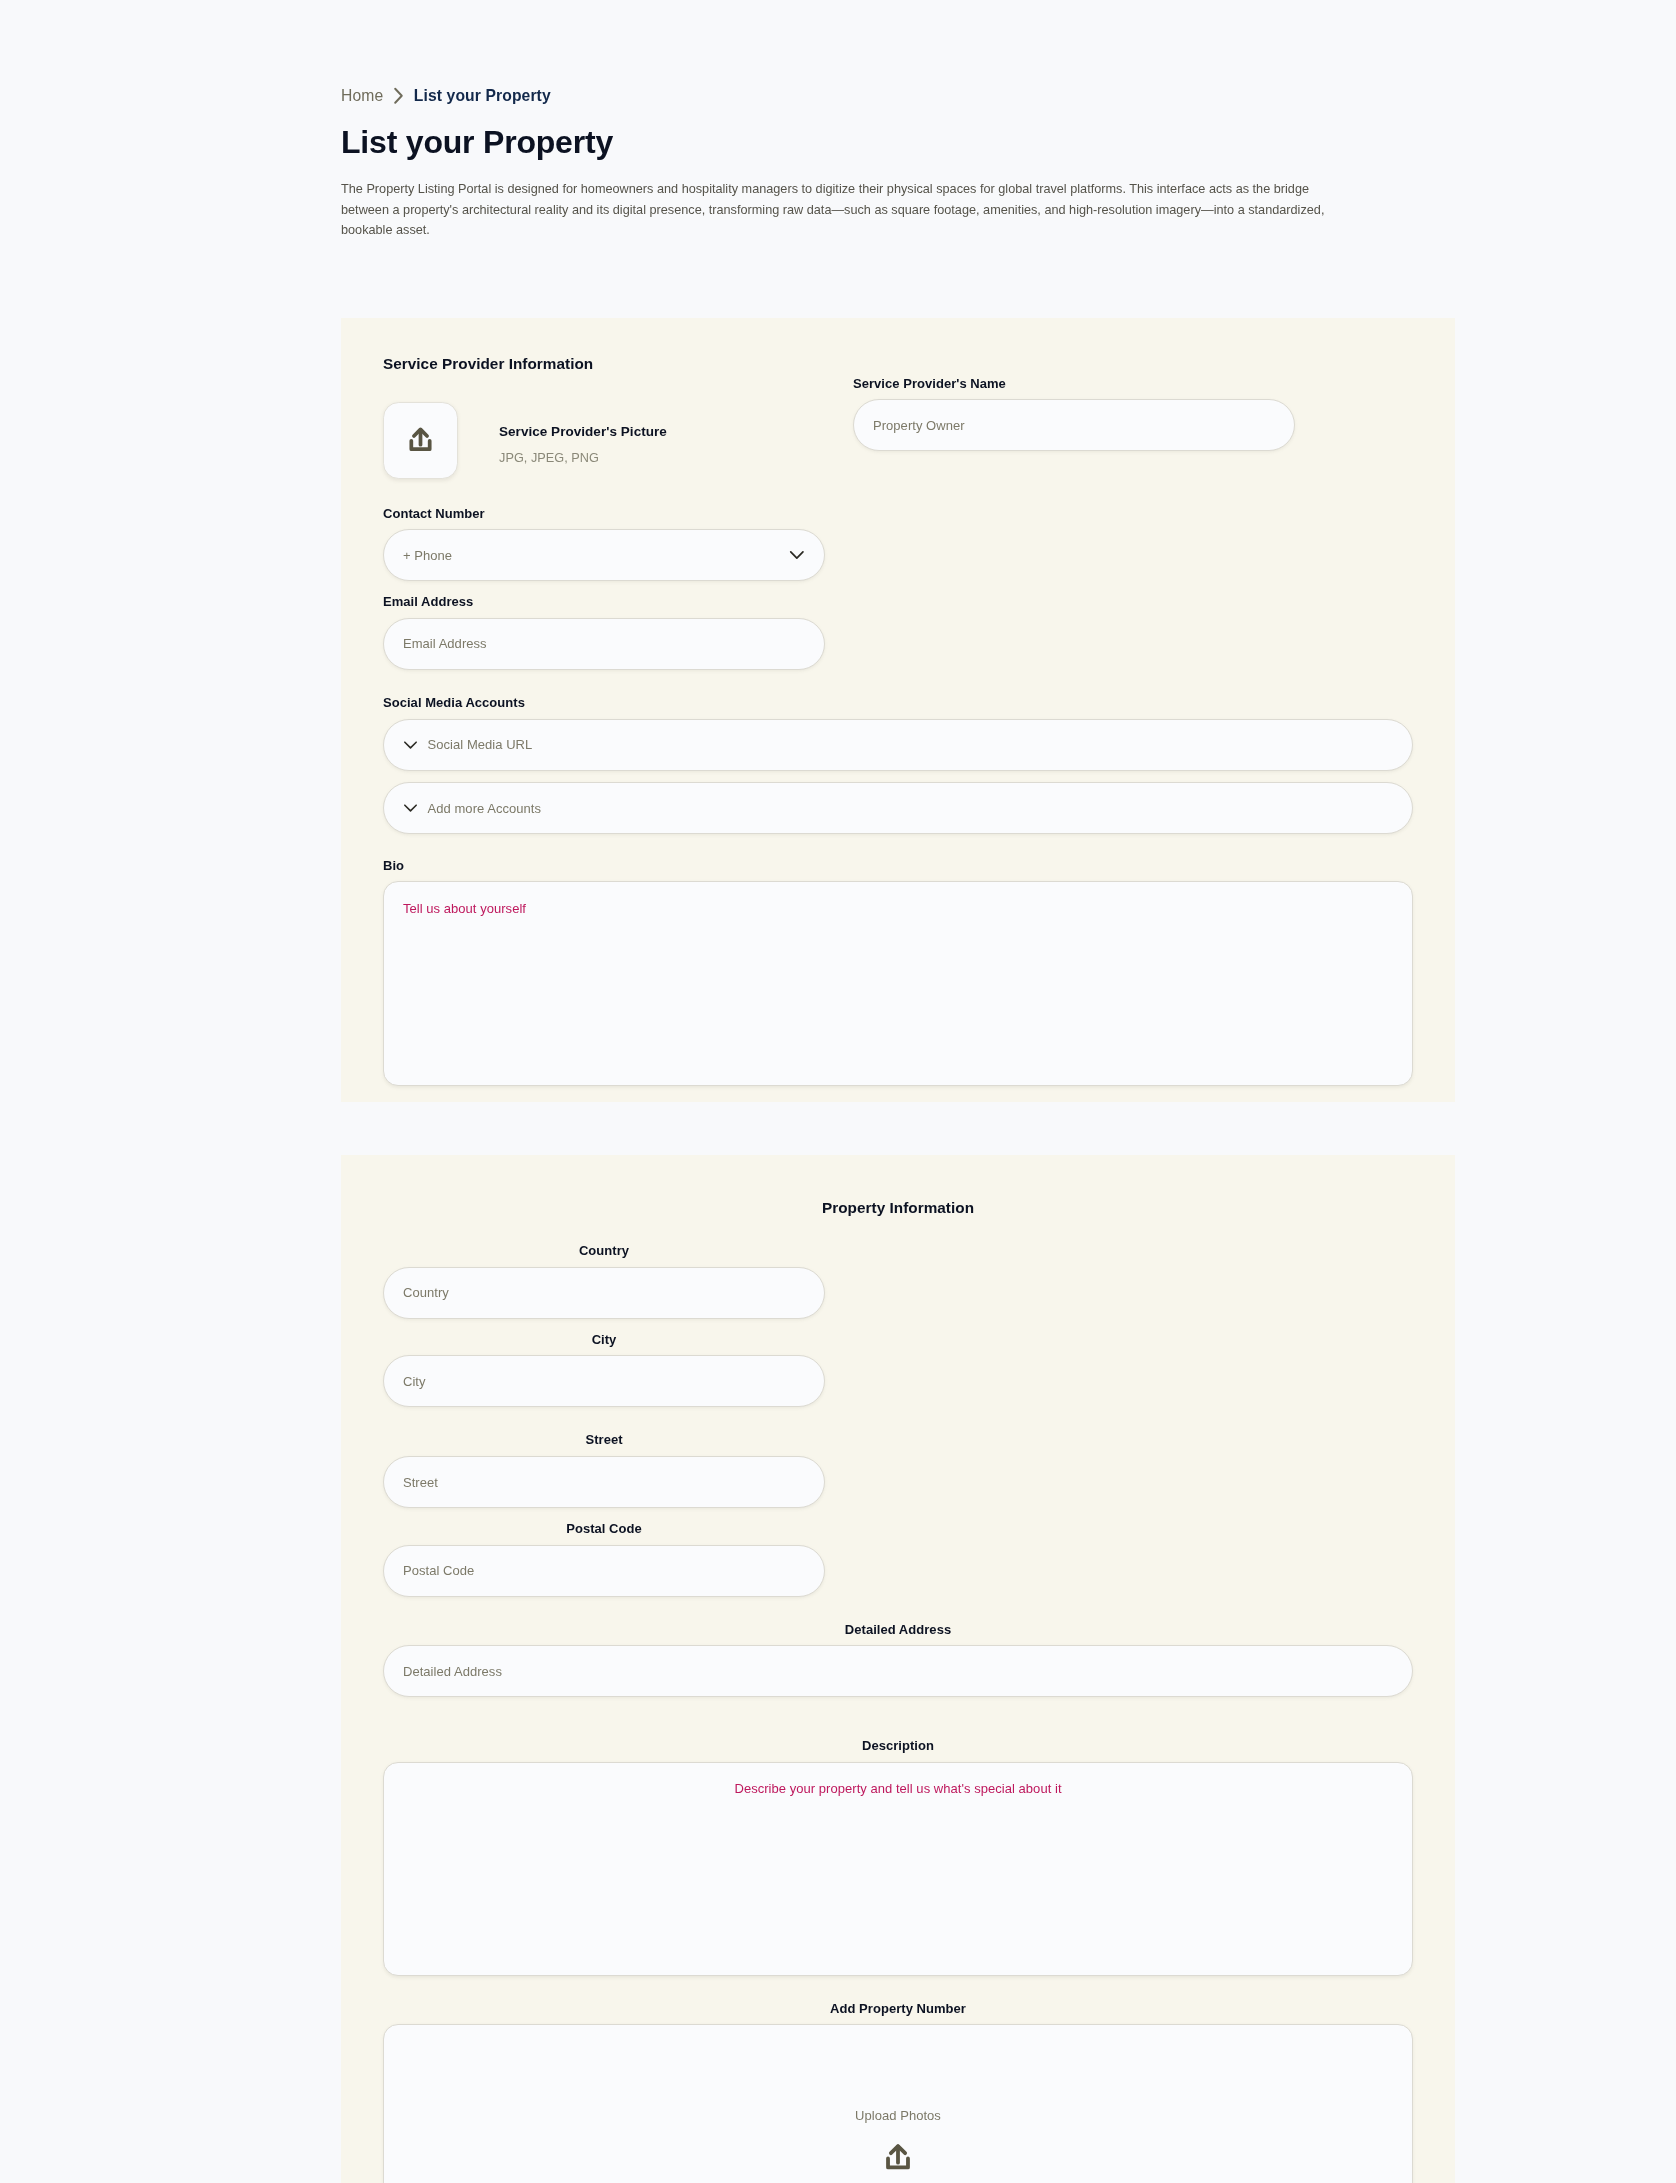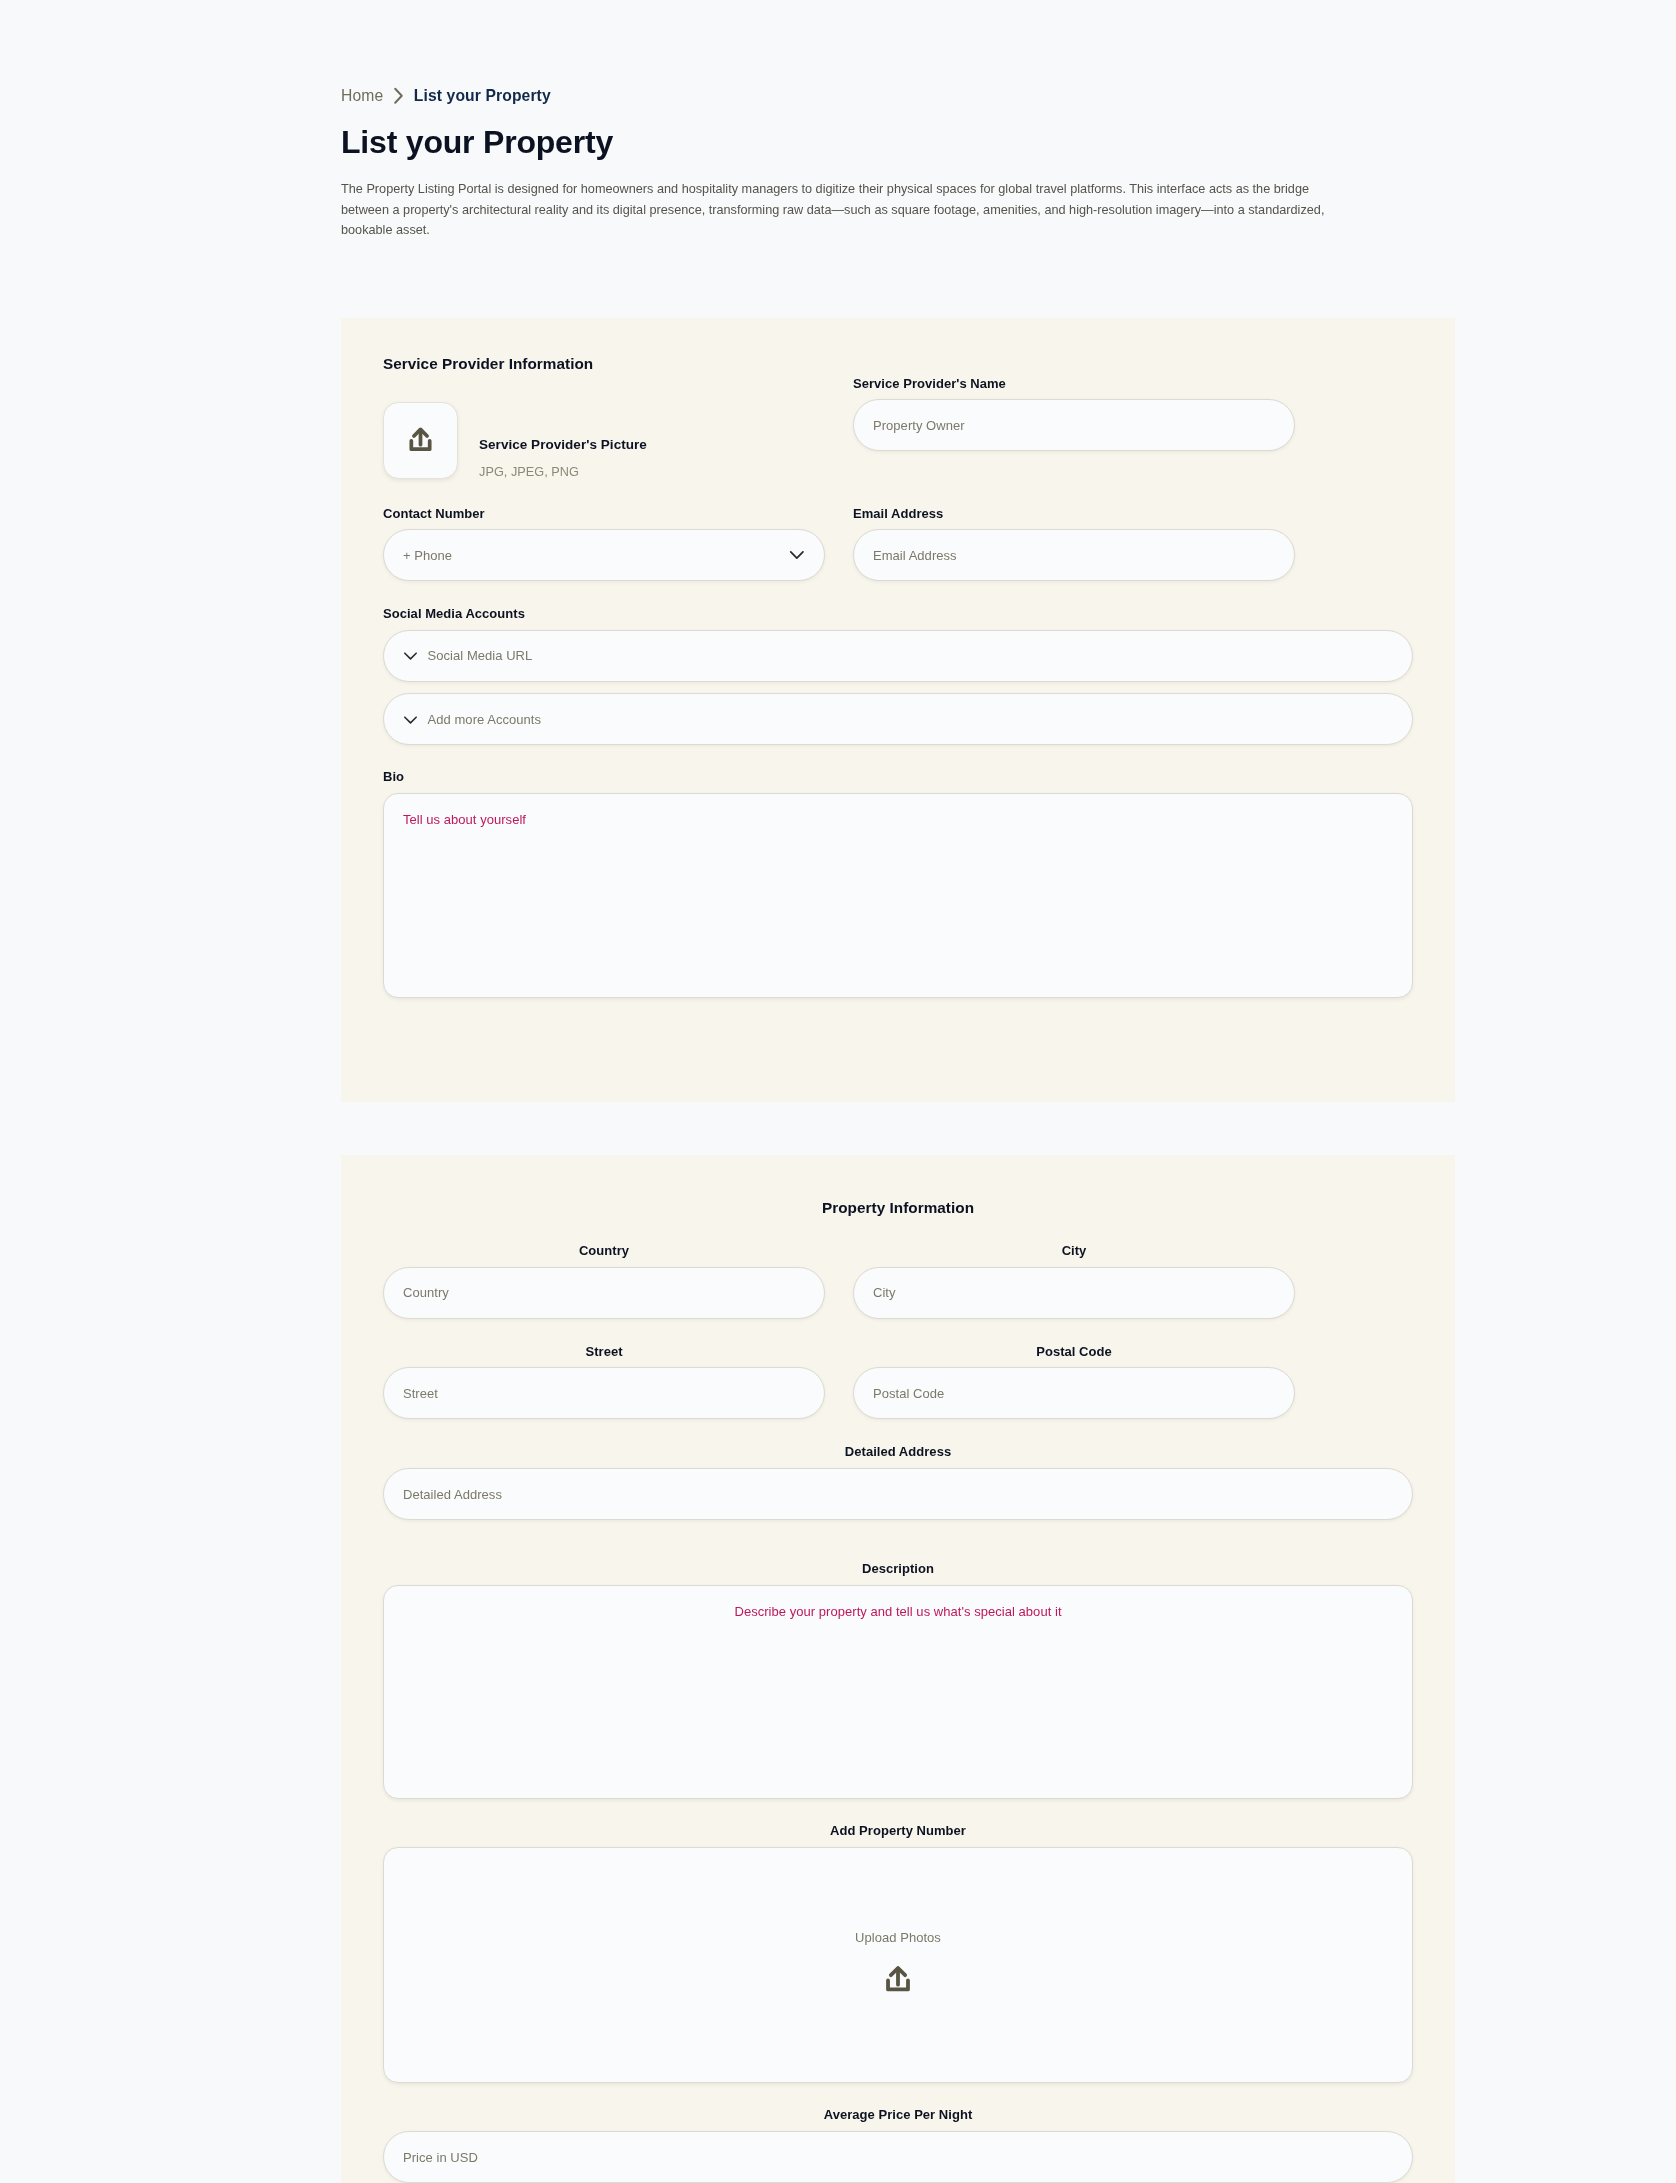--- a/index.html
+++ b/index.html
@@ -139,29 +139,31 @@
   }
   .textarea-box .ph {
     font-size: 13px;
     color: #be185d;
     letter-spacing: 0.04px;
   }
 
   
   .row2 {
     display: flex;
-    gap: 28px;
+    gap: 13px;
+    flex-direction: column;
   }
   .row2 > .col { width: 442px; }
 
   
   .picture-row {
     display: flex;
-    align-items: flex-end;
+    align-items: center;
     margin-top: 26px;
+    gap: 20px;
   }
   .upload-btn {
     width: 75px;
     height: 77px;
     background: #FAFBFD;
     border: 0.9px solid #E4E2DA;
     border-radius: 15.7px;
     box-shadow: 0 1.7px 3.9px rgba(120,115,95,0.12);
     display: flex;
     align-items: center;

